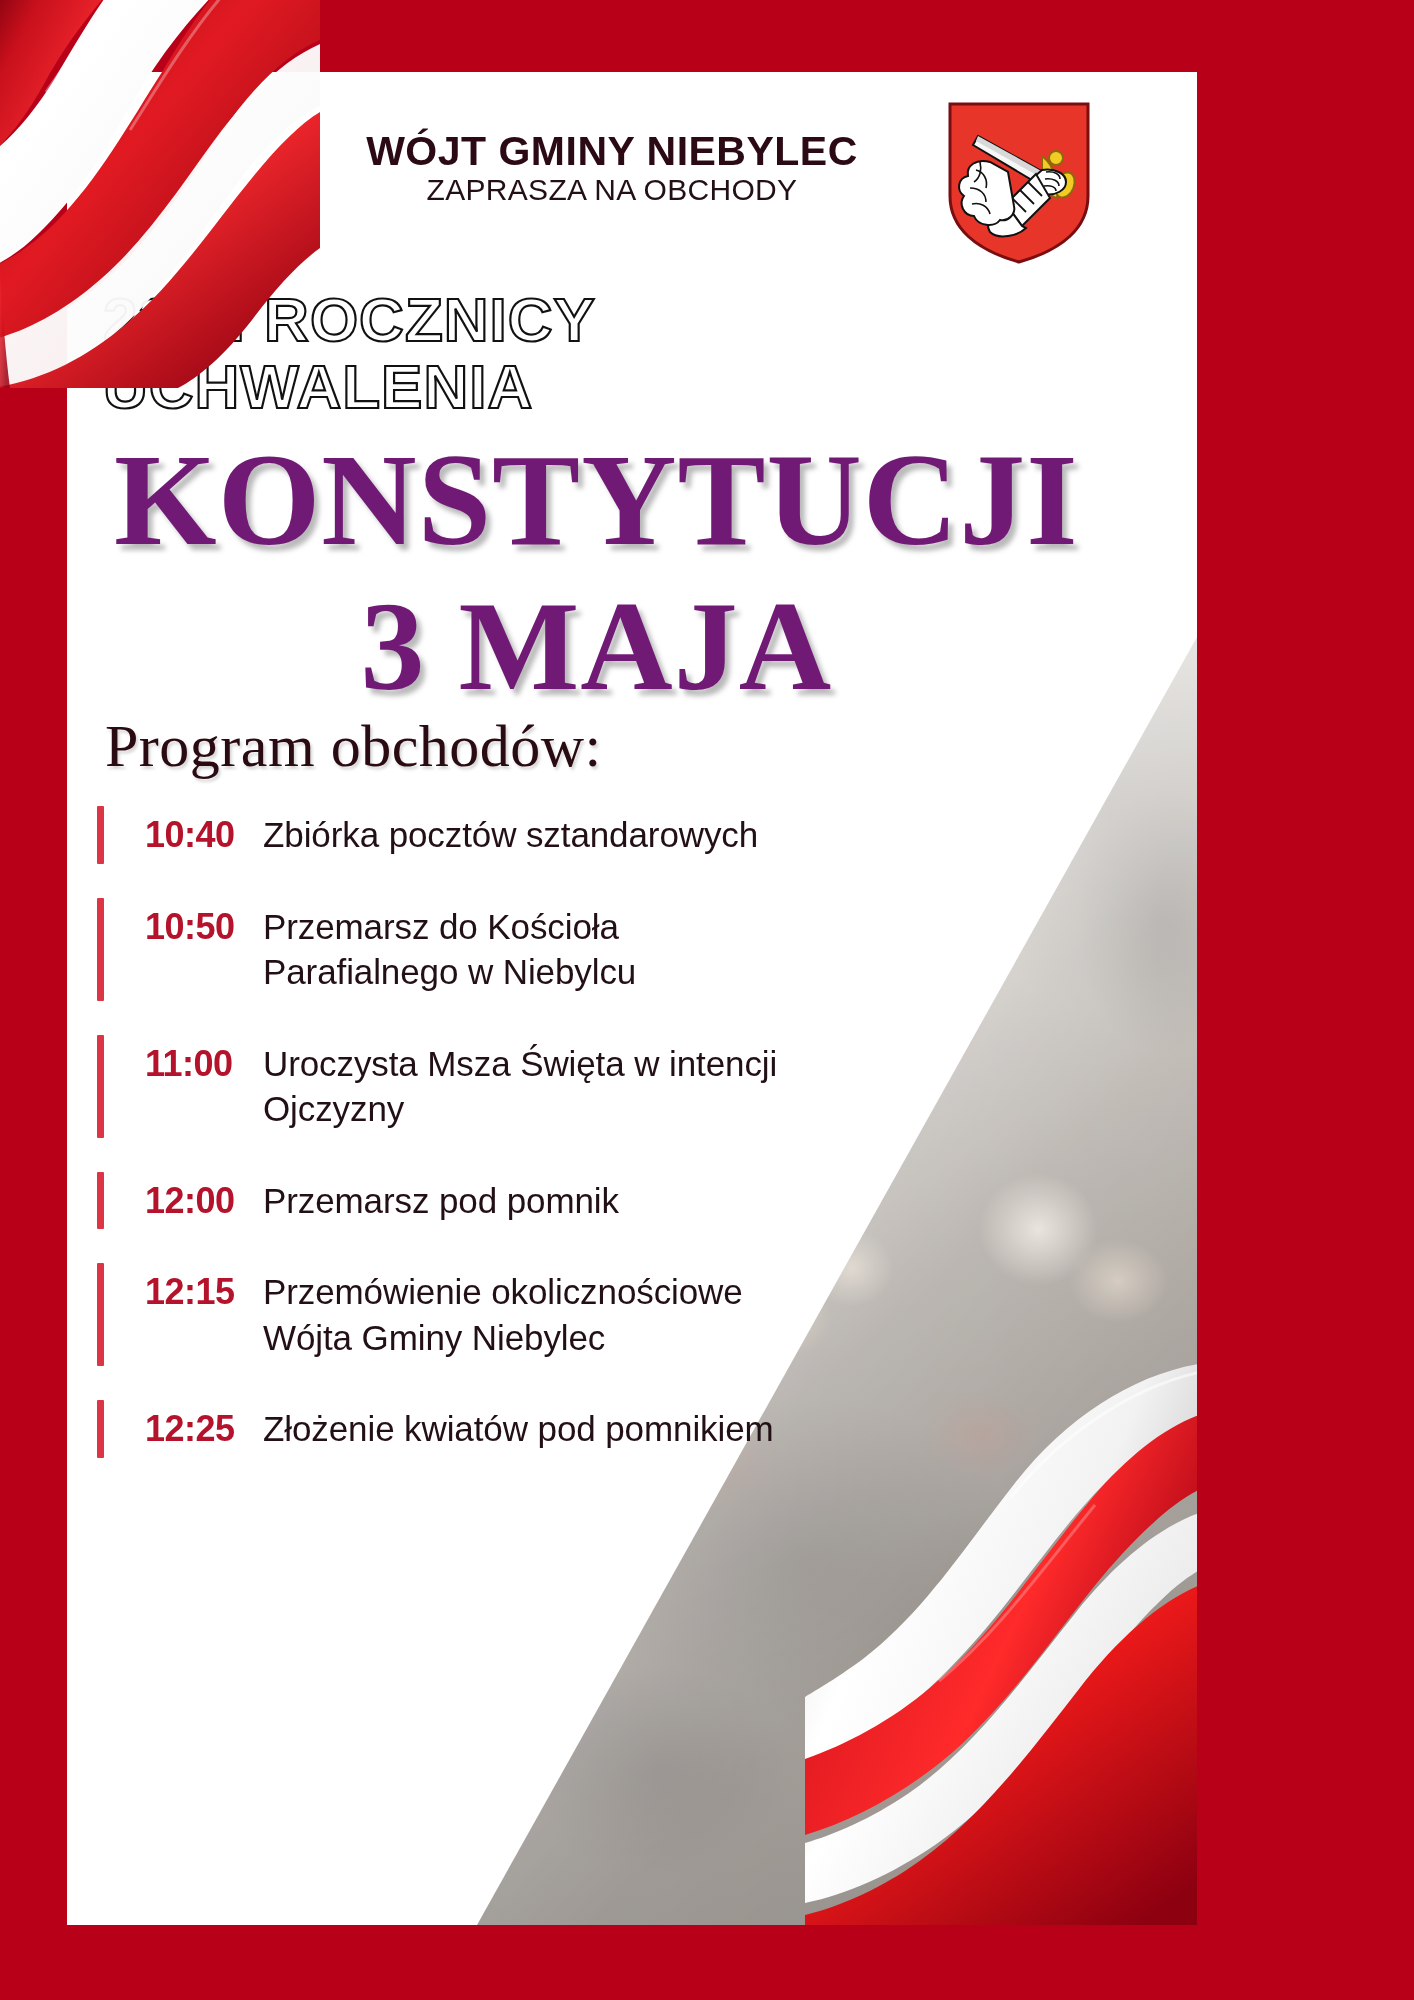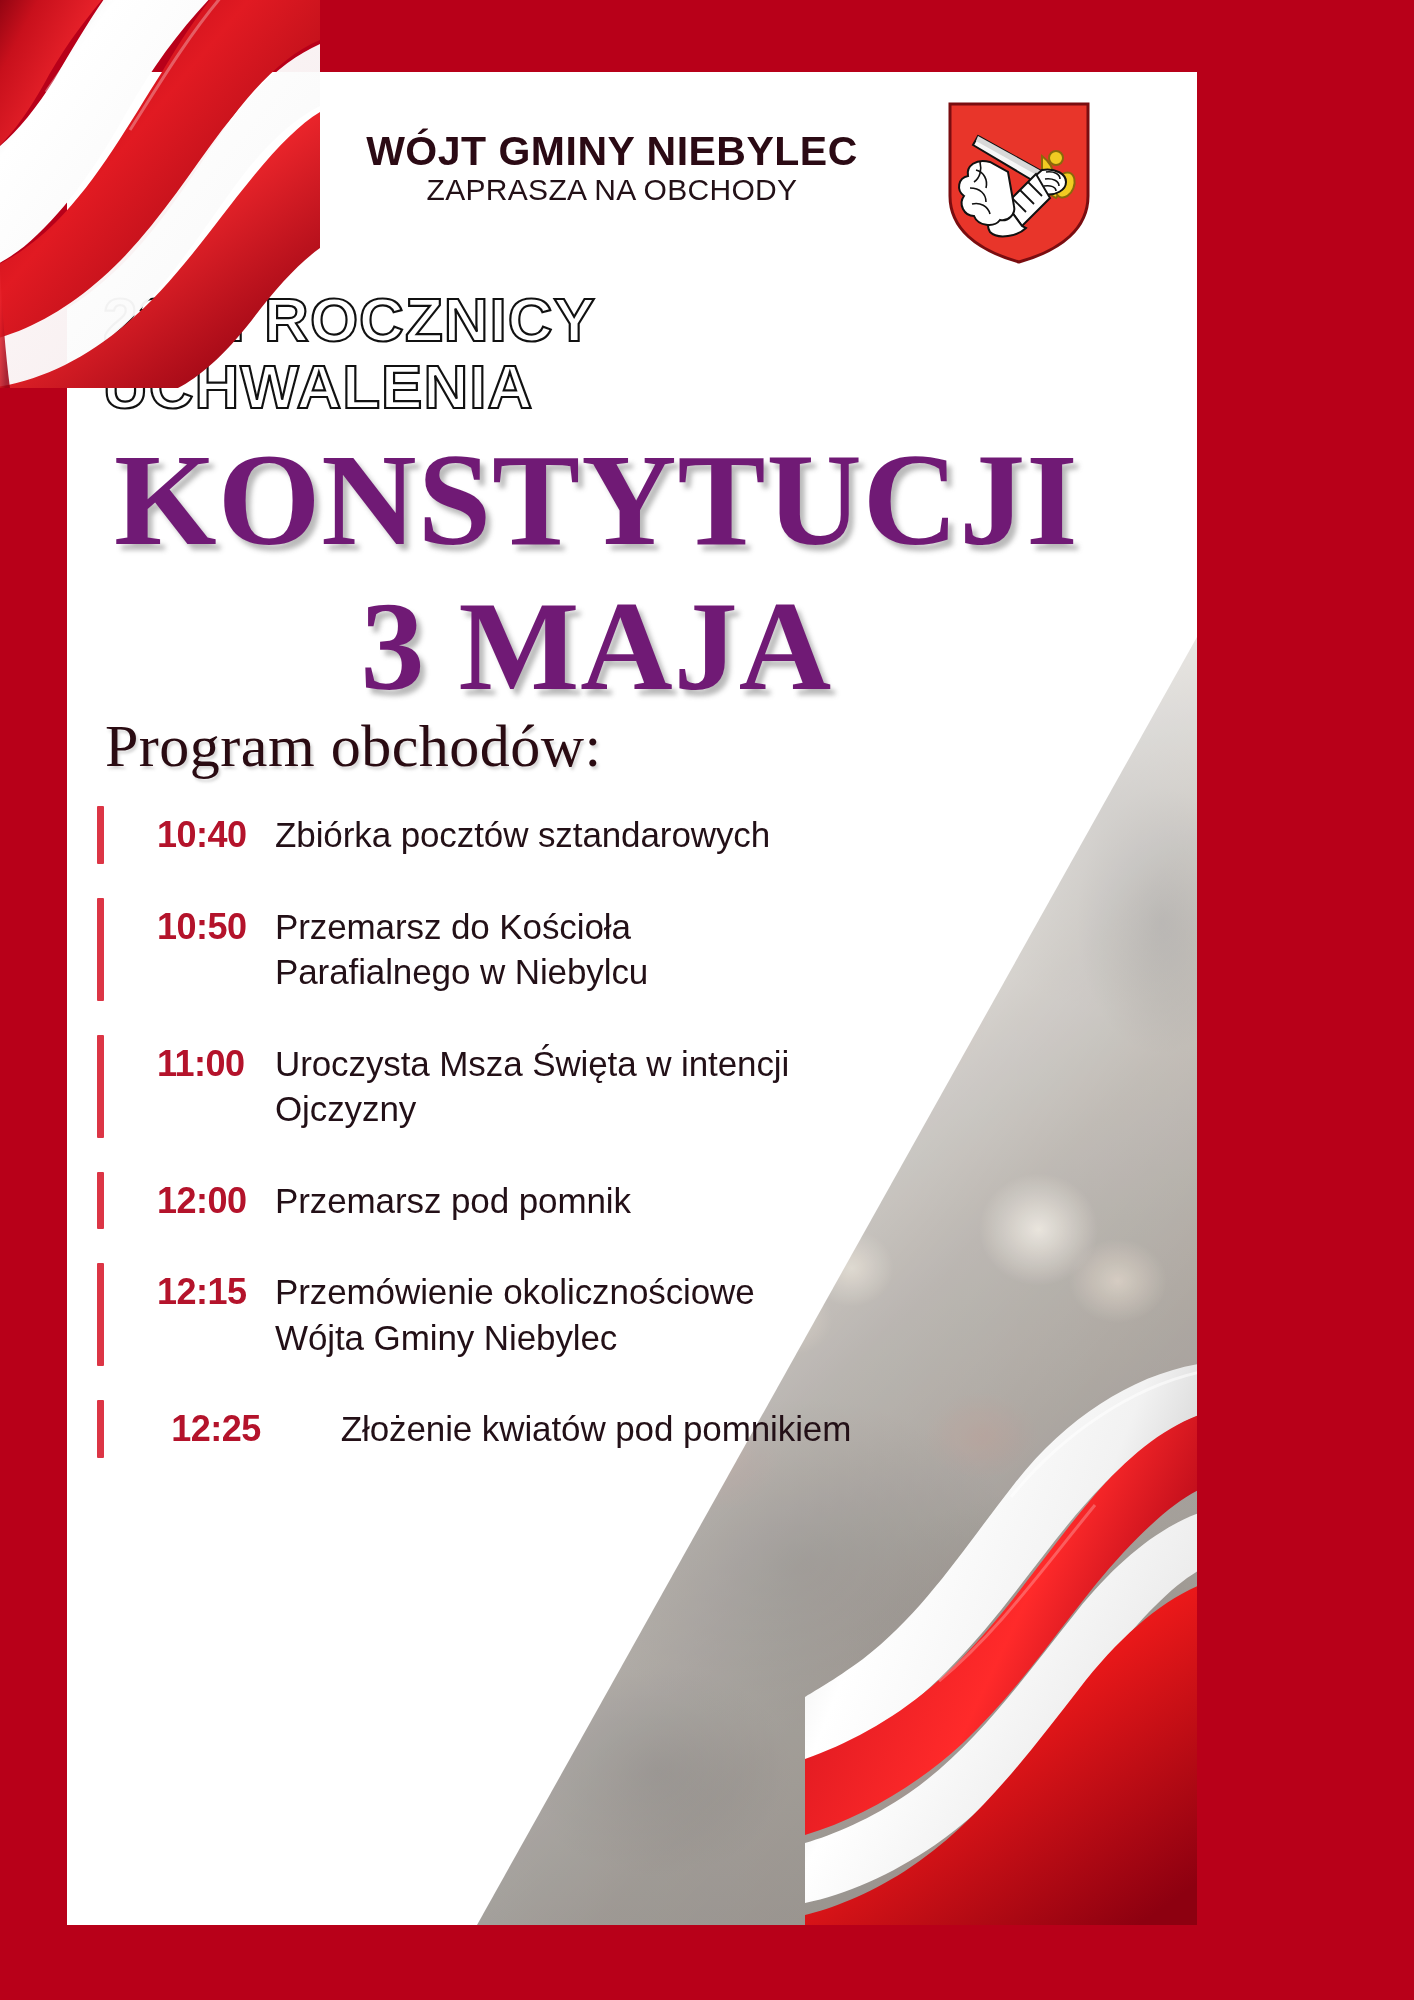--- a/index.html
+++ b/index.html
@@ -134,24 +134,24 @@
     text-shadow:2px 3px 3px rgba(120,120,120,.30);
   }
 
   
   .schedule{
     position:absolute; left:30px; top:740px; width:820px;
   }
   .sched-item{
     position:relative;
     display:flex; align-items:flex-start;
-    padding-left:60px;
+    padding-left:48px;
     margin-bottom:46px;
   }
-  .sched-item:last-child{ margin-bottom:12px;text-align:center; }
+  .sched-item:last-child{ margin-bottom:12px; }
   .sched-bar{
     position:absolute; left:0; top:-6px;
     width:7px; height:calc(100% + 12px);
     background:#DC3545;
     border-radius:1px;
   }
   .sched-time{
     flex:0 0 auto;
     min-width:118px;
     font-size:36px; font-weight:bold;

